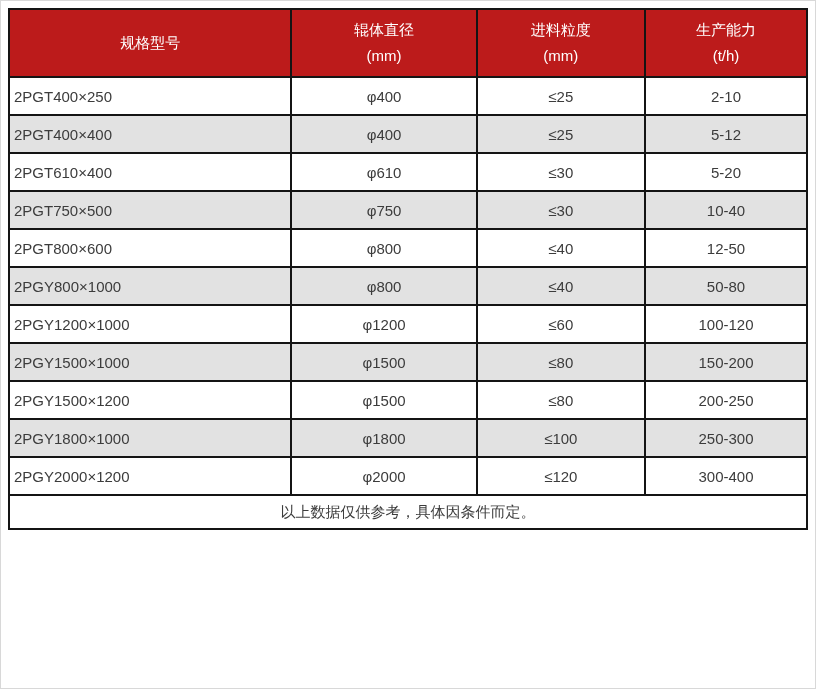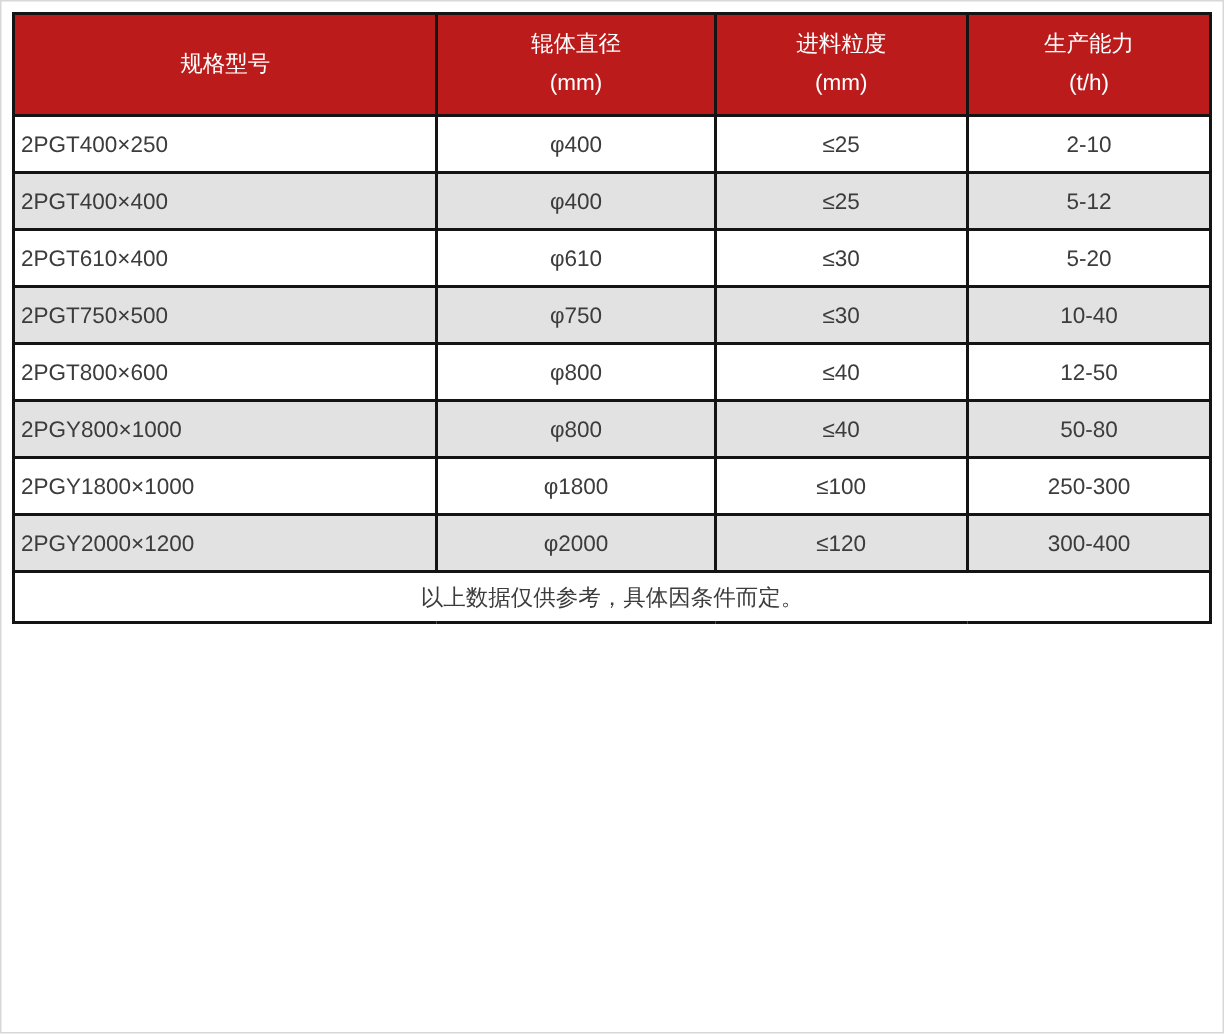--- a/index.html
+++ b/index.html
@@ -123,20 +123,38 @@
           <td>≤40</td>
           <td>12-50</td>
         </tr>
         <tr>
           <td>2PGY800×1000</td>
           <td>φ800</td>
           <td>≤40</td>
           <td>50-80</td>
         </tr>
         <tr>
+          <td>2PGY1200×1000</td>
+          <td>φ1200</td>
+          <td>≤60</td>
+          <td>100-120</td>
+        </tr>
+        <tr>
+          <td>2PGY1500×1000</td>
+          <td>φ1500</td>
+          <td>≤80</td>
+          <td>150-200</td>
+        </tr>
+        <tr>
+          <td>2PGY1500×1200</td>
+          <td>φ1500</td>
+          <td>≤80</td>
+          <td>200-250</td>
+        </tr>
+        <tr>
           <td>2PGY1800×1000</td>
           <td>φ1800</td>
           <td>≤100</td>
           <td>250-300</td>
         </tr>
         <tr>
           <td>2PGY2000×1200</td>
           <td>φ2000</td>
           <td>≤120</td>
           <td>300-400</td>

